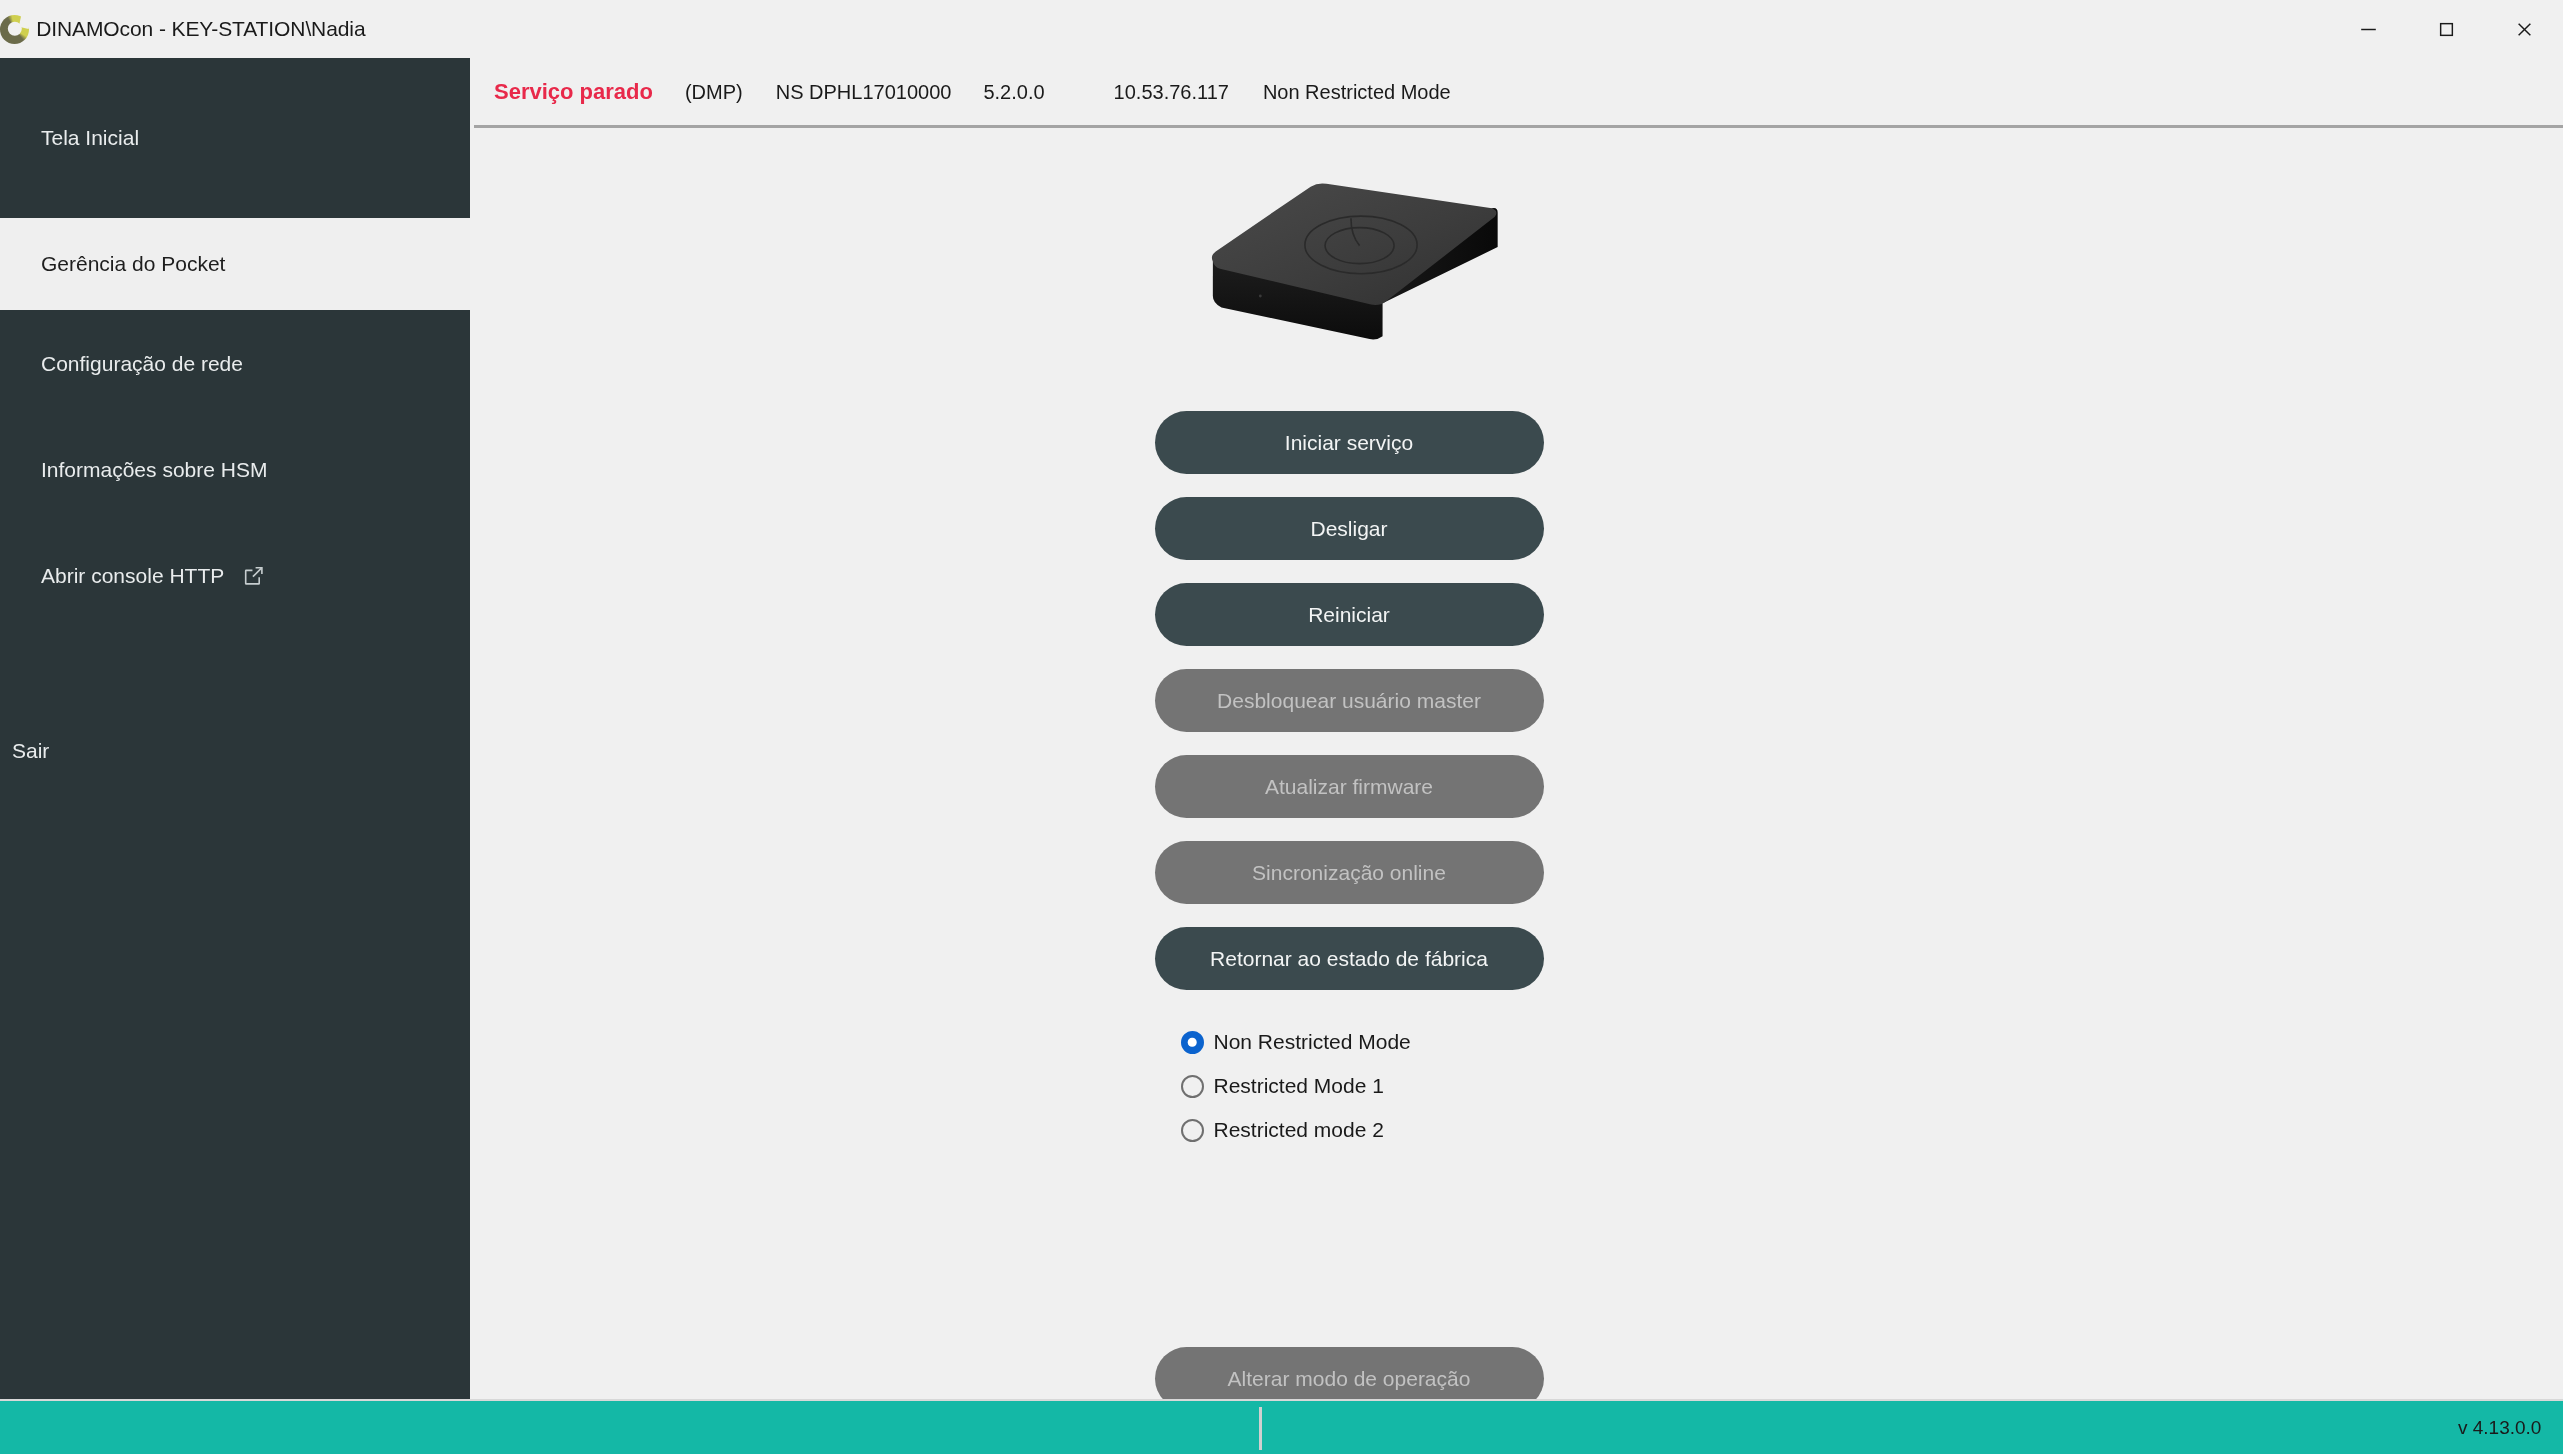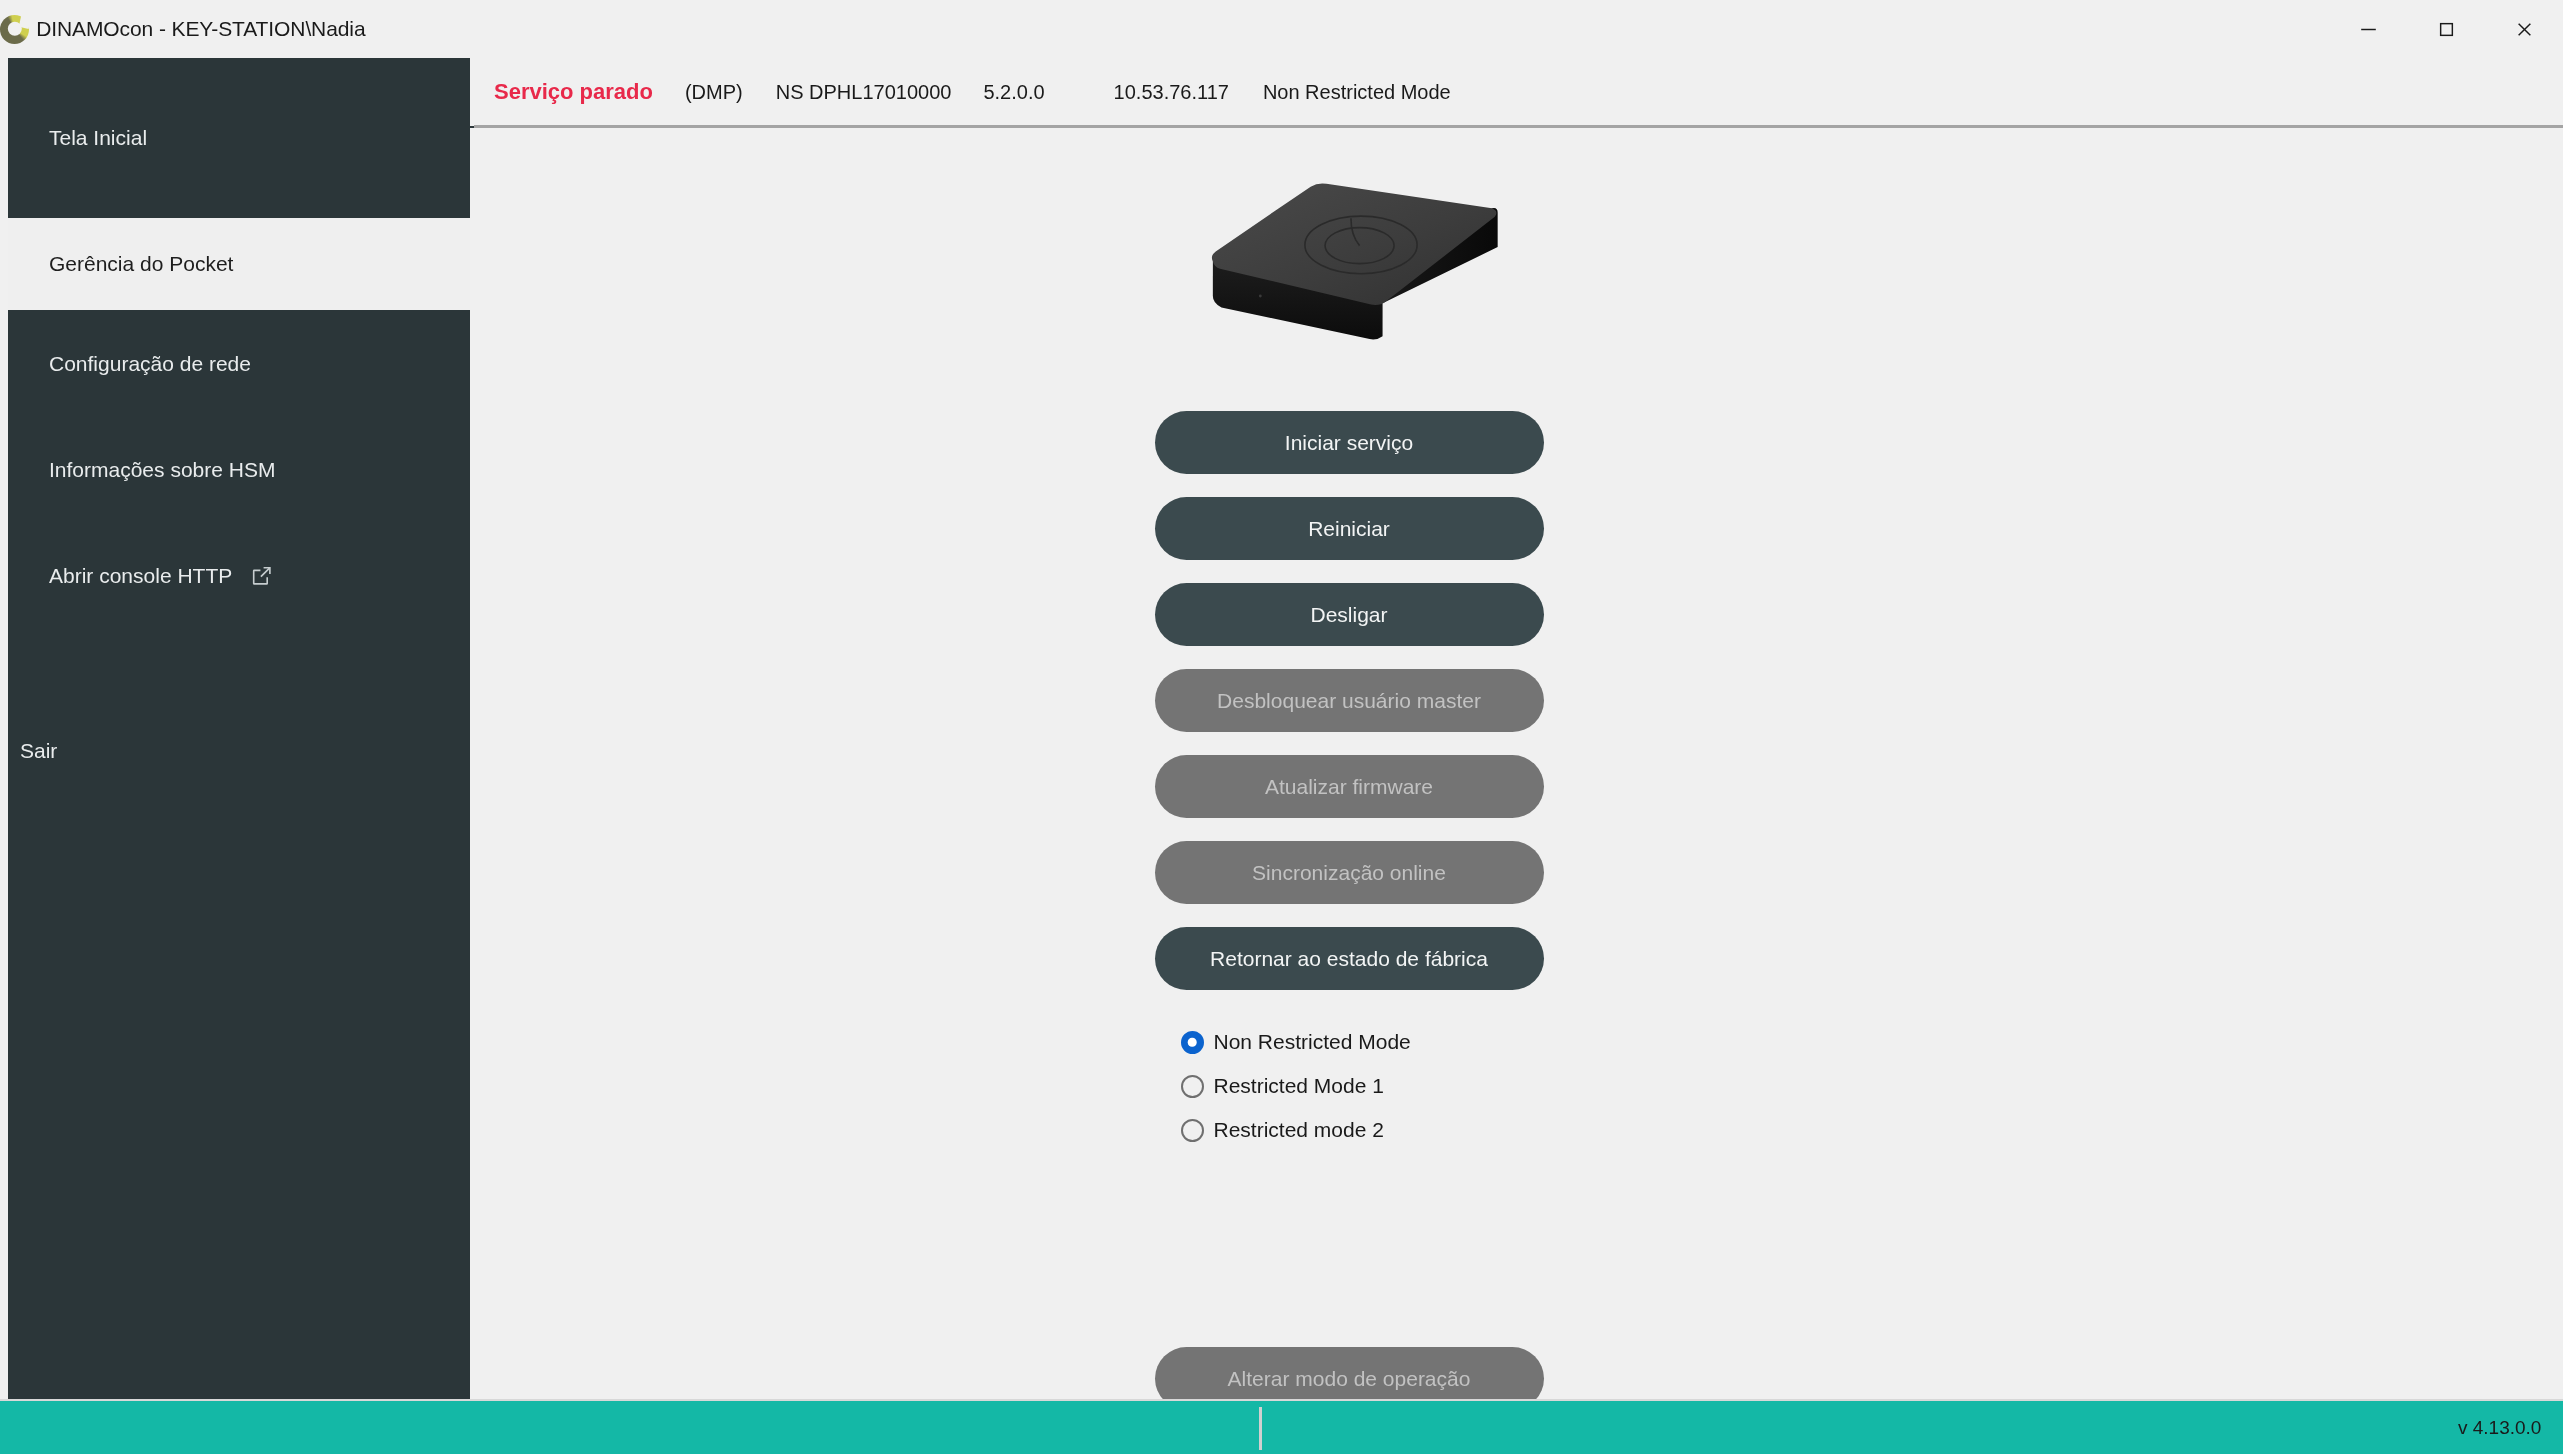--- a/index.html
+++ b/index.html
@@ -81,21 +81,21 @@
     display: flex;
     align-items: center;
     justify-content: center;
     background: transparent;
   }
   .win-btn svg { display: block; }
 
   
   .sidebar {
     position: absolute;
-    top: 58px; left: 8px;
+    top: 58px; left: 0;
     width: 470px;
     height: 1341px;
     background: #2b3639;
   }
   .nav-item {
     width: 470px;
     color: #e9eced;
     font-size: 21px;
     display: flex;
     align-items: center;
@@ -380,22 +380,22 @@
         <ellipse cx="246" cy="125" rx="78" ry="40" fill="none" stroke="#2a2a2a" stroke-width="2.2"></ellipse>
         <ellipse cx="244" cy="126" rx="48" ry="25" fill="none" stroke="#2a2a2a" stroke-width="2.2"></ellipse>
         <path d="M232 88 Q232 112 244 126" fill="none" stroke="#2a2a2a" stroke-width="2.2"></path>
 
         <circle cx="106" cy="196" r="2" fill="#3a3a3a"></circle>
       </svg>
     </div>
 
     <div class="btn-col">
       <button class="btn enabled">Iniciar serviço</button>
+      <button class="btn enabled">Desligar</button>
       <button class="btn enabled">Reiniciar</button>
-      <button class="btn enabled">Desligar</button>
       <button class="btn disabled">Desbloquear usuário master</button>
       <button class="btn disabled">Atualizar firmware</button>
       <button class="btn disabled">Sincronização online</button>
       <button class="btn enabled">Retornar ao estado de fábrica</button>
     </div>
 
     <div class="radio-group">
       <label class="radio-row">
         <span class="radio-mark on"></span>
         <span>Non Restricted Mode</span>

